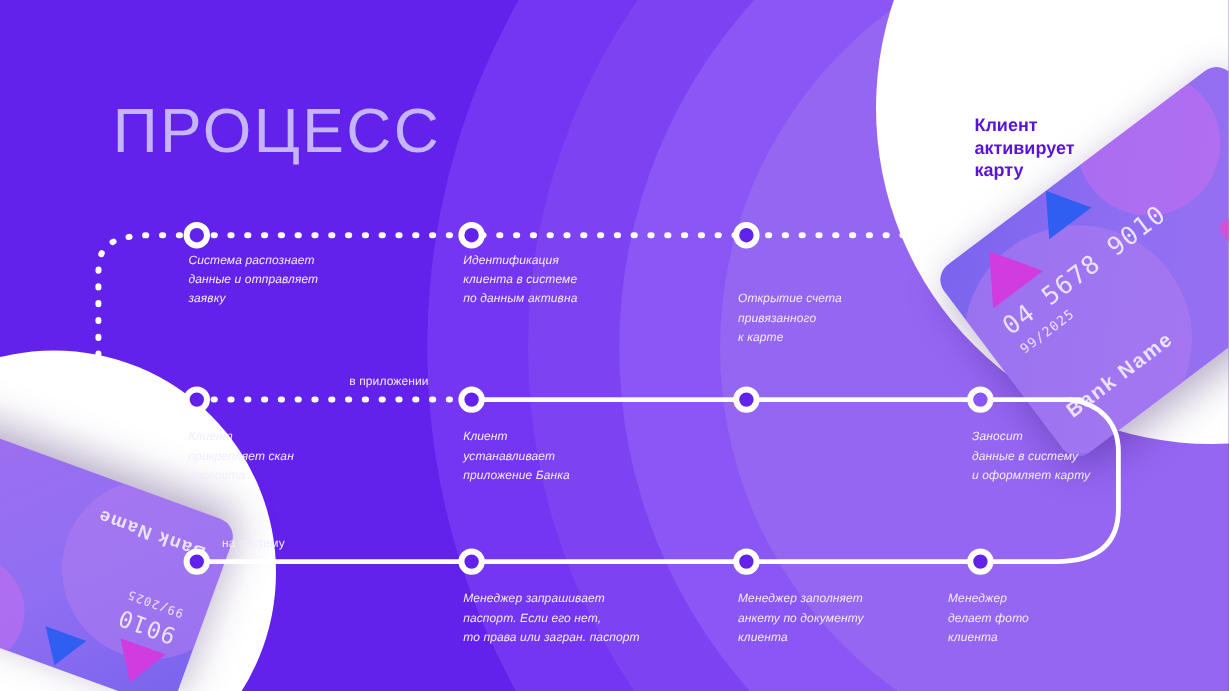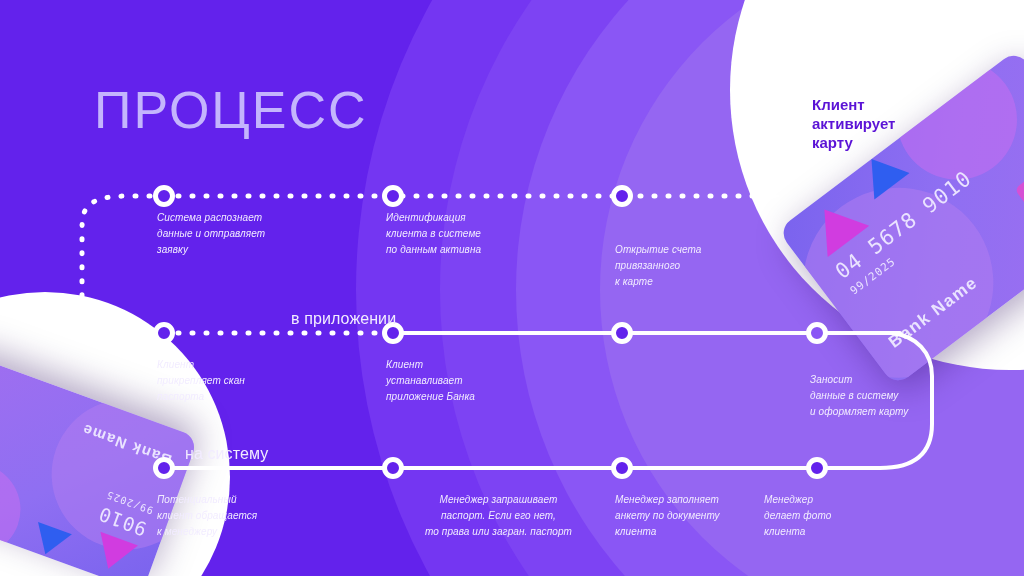--- a/index.html
+++ b/index.html
@@ -66,21 +66,21 @@
 
   
   .flow{position:absolute;left:0;top:0;width:1024px;height:576px;pointer-events:none;}
 
   
   .step{
     position:absolute;color:#f2ecff;font-size:10px;line-height:16px;
     white-space:pre-line;letter-spacing:.1px;font-style:italic;
   }
   .seg-label{
-    position:absolute;color:#f2ecff;font-size:16px;line-height:16px;
+    position:absolute;color:#f2ecff;font-size:10px;line-height:16px;
     letter-spacing:.1px;
   }
   .node{
     position:absolute;width:22px;height:22px;border-radius:50%;
     background:#6322ec;border:5px solid #ffffff;
   }
   .node.on-light{background:#8a56f5;}
 </style>
 </head>
 <body>
@@ -161,31 +161,28 @@
 привязанного
 к карте</div>
 
   <div class="seg-label" style="left:291px;top:311px;">в приложении</div>
   <div class="step" style="left:157px;top:357px;width:215px;">Клиент
 прикрепляет скан
 паспорта</div>
   <div class="step" style="left:386px;top:357px;width:215px;">Клиент
 устанавливает
 приложение Банка</div>
-  <div class="step" style="left:810px;top:357px;width:150px;margin-top:15px;">Заносит
+  <div class="step" style="left:810px;top:357px;width:150px;">Заносит
 данные в систему
 и оформляет карту</div>
 
   <div class="seg-label" style="left:185px;top:446px;">на систему</div>
-  <div class="step" style="left:157px;top:492px;width:215px;">Потенциальный
-клиент обращается
-к менеджеру</div>
-  <div class="step" style="left:386px;top:492px;width:225px;text-align:center;">Менеджер запрашивает
+  <div class="step" style="left:386px;top:492px;width:225px;">Менеджер запрашивает
 паспорт. Если  его нет,
 то права или загран. паспорт</div>
   <div class="step" style="left:615px;top:492px;width:200px;">Менеджер заполняет
 анкету по документу
 клиента</div>
-  <div class="step" style="left:764px;top:492px;width:150px;">Менеджер
+  <div class="step" style="left:790px;top:492px;width:150px;">Менеджер
 делает фото
 клиента</div>
 
 </div>
 
 </body></html>

